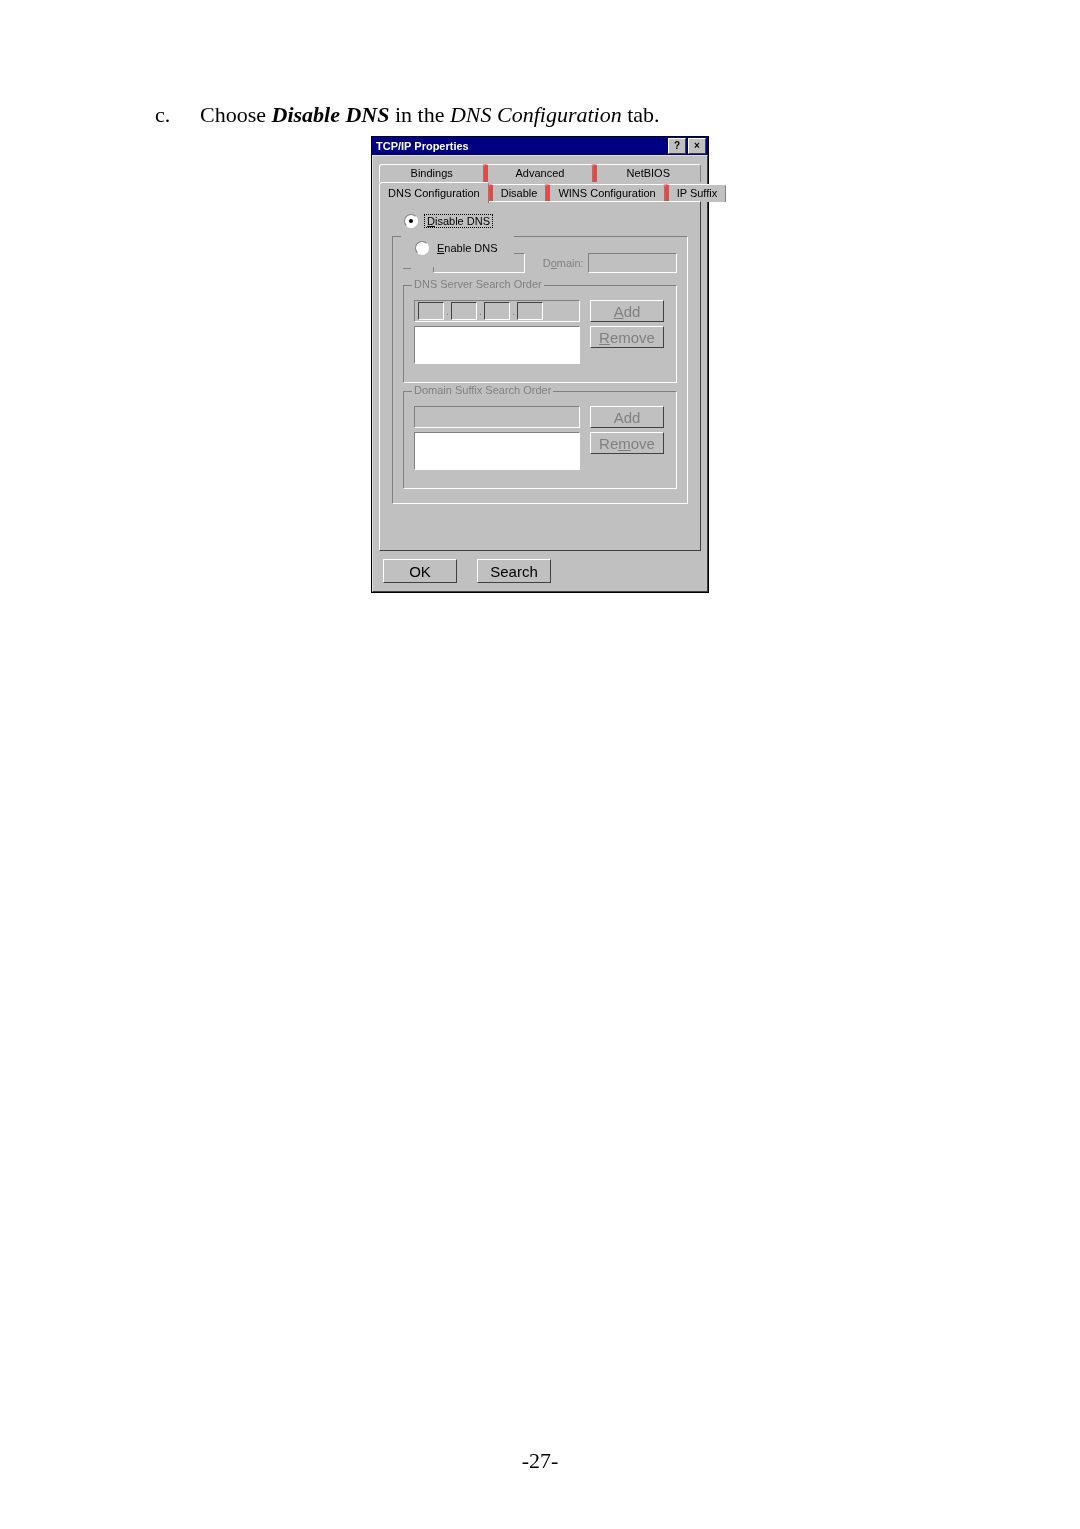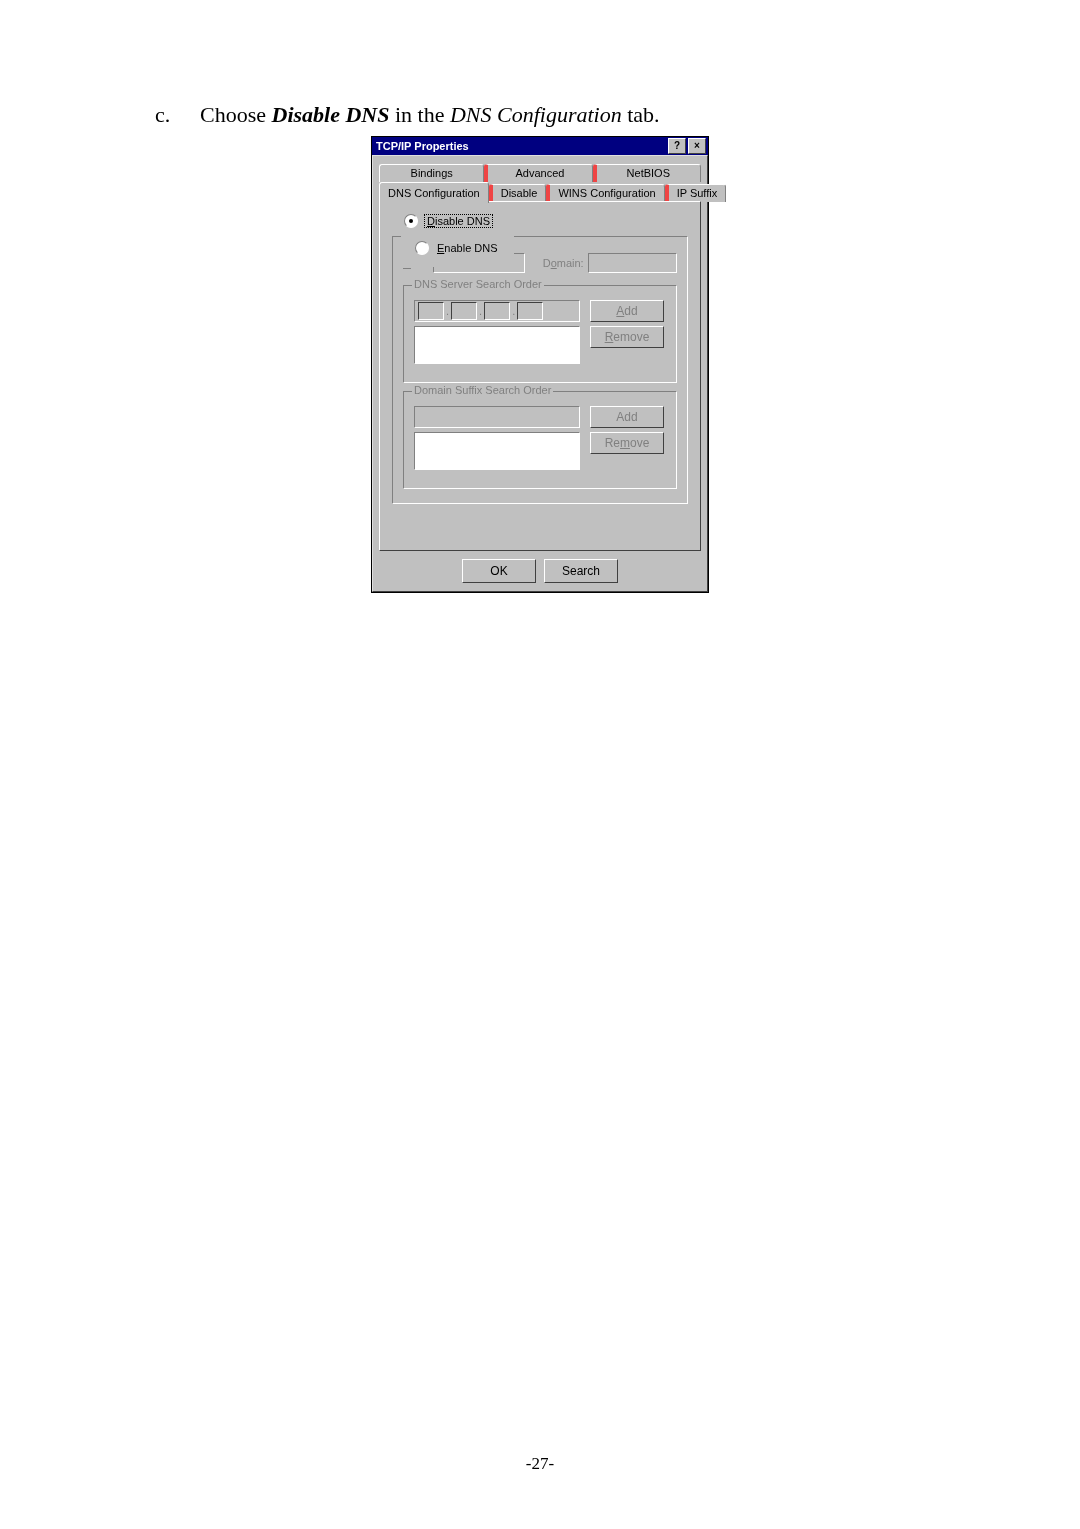--- a/index.html
+++ b/index.html
@@ -222,50 +222,50 @@
     border-top: 1px solid #fff;
     border-left: 1px solid #fff;
     border-right: 1px solid #404040;
     border-bottom: 1px solid #404040;
     background: #c0c0c0;
     width: 72px;
     height: 20px;
     display: flex;
     align-items: center;
     justify-content: center;
-    font-size: 12px;
+    font-size: 15px;
   }
   .btn95.disabled { color: #808080; }
   .btn95 .u { text-decoration: underline; }
 
   .inner-group {
   }
   .inner-row {
     display: flex;
     gap: 10px;
     align-items: flex-start;
     margin: 4px 0;
   }
   .inner-row .left { flex: 1; }
   .inner-row .right { width: 76px; }
 
   .dialog-buttons {
     display: flex;
-    justify-content: center;
-    gap: 8px;
+    justify-content: flex-start;
+    gap: 20px;
     padding: 8px 4px 2px 4px;
   }
   .dialog-buttons .btn95 { width: 72px; height: 22px; color:#000; }
 
   .page-number {
     position: absolute;
     bottom: 55px;
     left: 0; right: 0;
     text-align: center;
-    font-size: 17px;
+    font-size: 22px;
   }
 
   .under { text-decoration: underline; }
 </style>
 </head>
 <body>
 <div class="page">
 
 <div class="instruction-row">
   <div class="instr-letter">c.</div>

